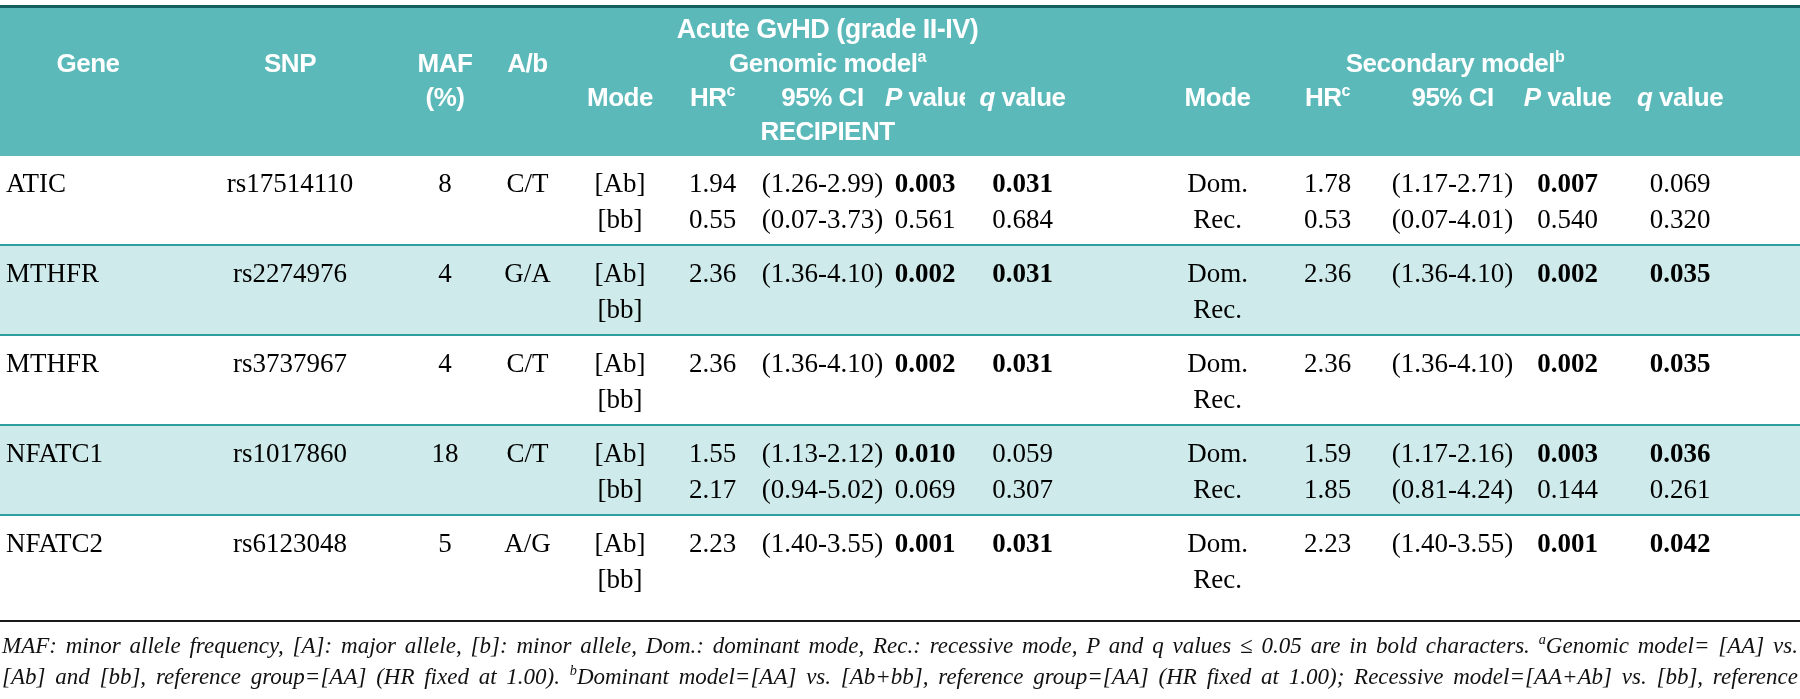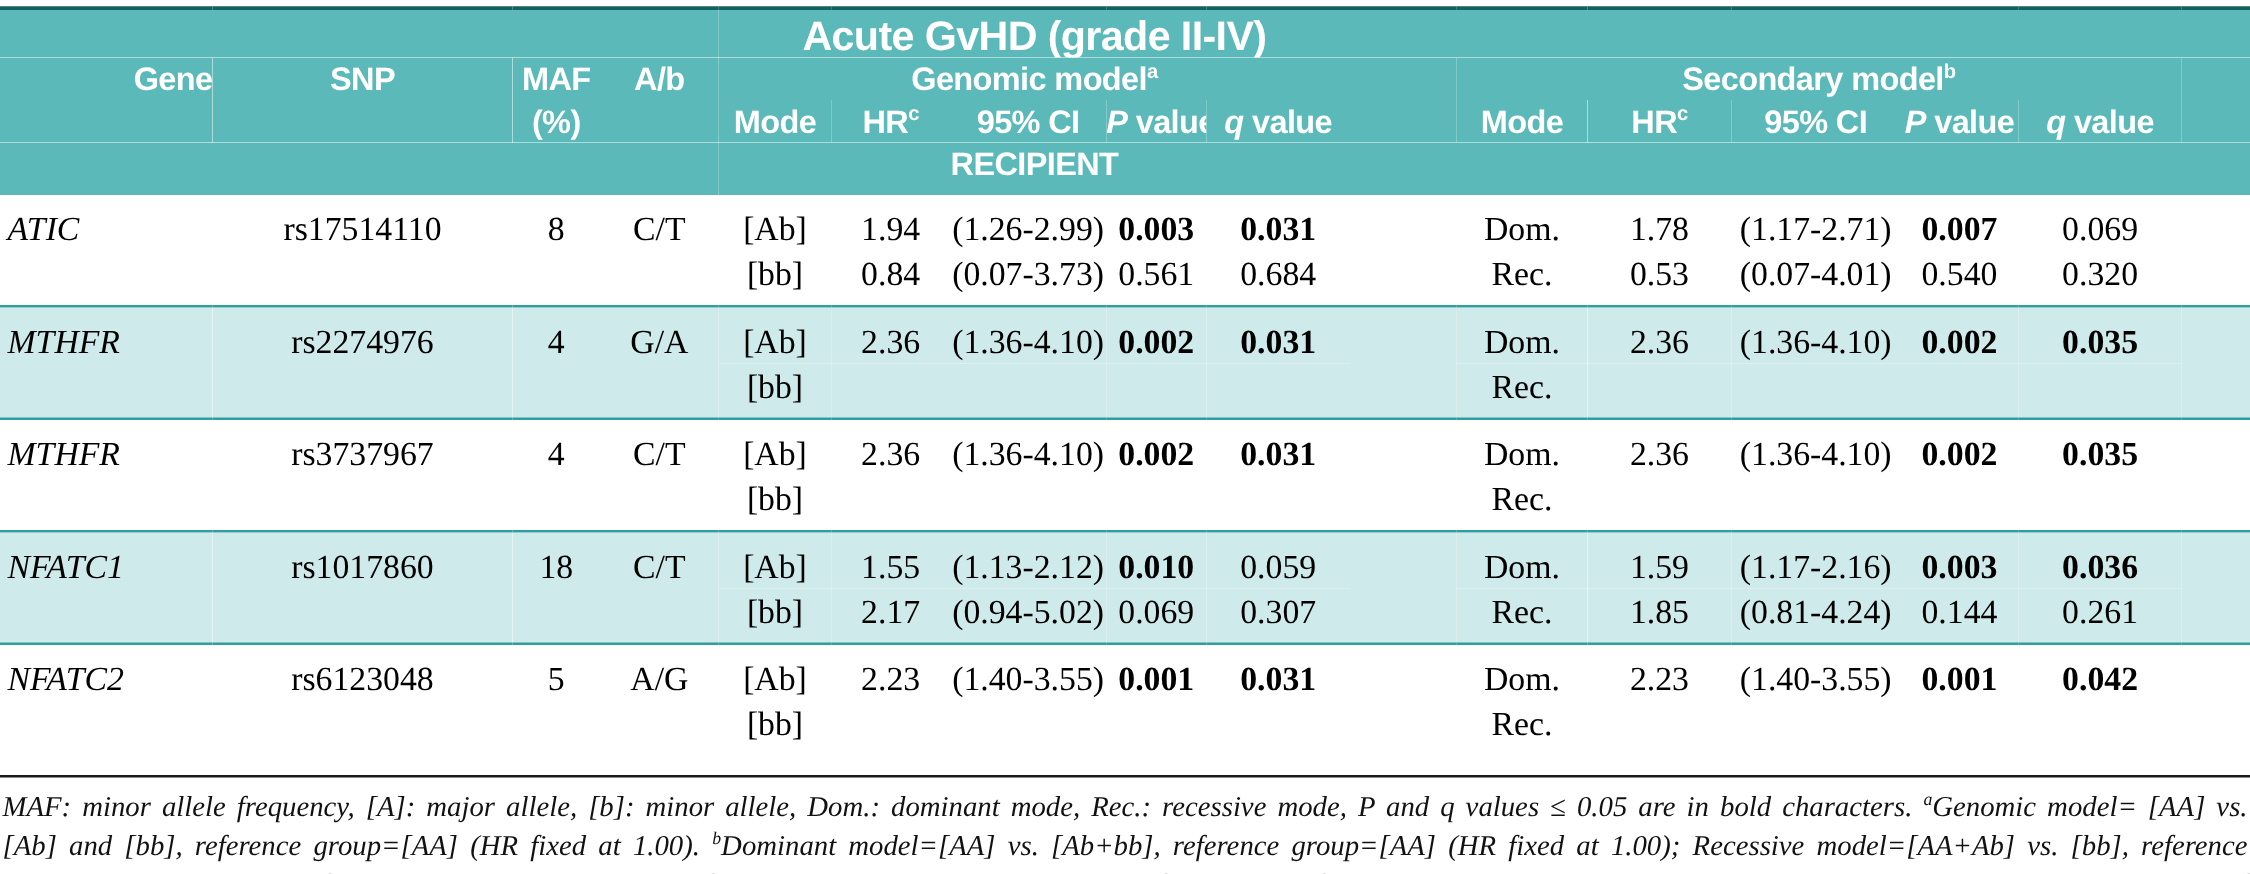--- a/index.html
+++ b/index.html
@@ -13,32 +13,32 @@
     border-top:3px solid #14605f;
   }
   
   thead td {
     background:#5cb9b9; color:#ffffff;
     font-family:"Liberation Sans", sans-serif;
     font-weight:bold; font-size:26px; line-height:34px;
     letter-spacing:-0.5px; padding:0; text-align:center;
     white-space:nowrap; overflow:hidden;
   }
-  thead tr.h-title td { font-size:33px; padding-top:4px; }
+  thead tr.h-title td { font-size:27px; padding-top:4px; }
   thead tr.h-recip td { padding-bottom:8px; }
-  thead td.hl { text-align:right; padding-left:6px; }
+  thead td.hl { text-align:center; padding-left:6px; }
   thead i { font-style:italic; }
   sup { font-size:0.62em; vertical-align:super; line-height:0; }
   
   tbody td {
     font-size:27px; line-height:36px; text-align:center;
     vertical-align:top; padding:0; white-space:nowrap; overflow:hidden;
     color:#000;
   }
-  tbody td.gene { text-align:left; padding-left:6px; font-style:italic; }
+  tbody td.gene { text-align:left; padding-left:6px; }
   tbody td.snp  { }
   tr.l1 td { padding-top:9px; }
   tr.l2 td { padding-bottom:7px; }
   tbody.alt td { background:#cfeaea; }
   tbody + tbody tr.l1 td { border-top:2px solid #2f9e9e; }
   td.b, .b { font-weight:bold; }
   
   .rule {
     width:1800px; border-top:2px solid #1a1a1a;
     margin-top:16px;
@@ -129,21 +129,21 @@
       <td rowspan="2"></td>
       <td>Dom.</td>
       <td>1.78</td>
       <td>(1.17-2.71)</td>
       <td class="b">0.007</td>
       <td>0.069</td>
       <td rowspan="2"></td>
     </tr>
     <tr class="l2">
       <td>[bb]</td>
-      <td>0.84</td>
+      <td>0.55</td>
       <td>(0.07-3.73)</td>
       <td>0.561</td>
       <td>0.684</td>
       <td>Rec.</td>
       <td>0.53</td>
       <td>(0.07-4.01)</td>
       <td>0.540</td>
       <td>0.320</td>
     </tr>
   </tbody>

